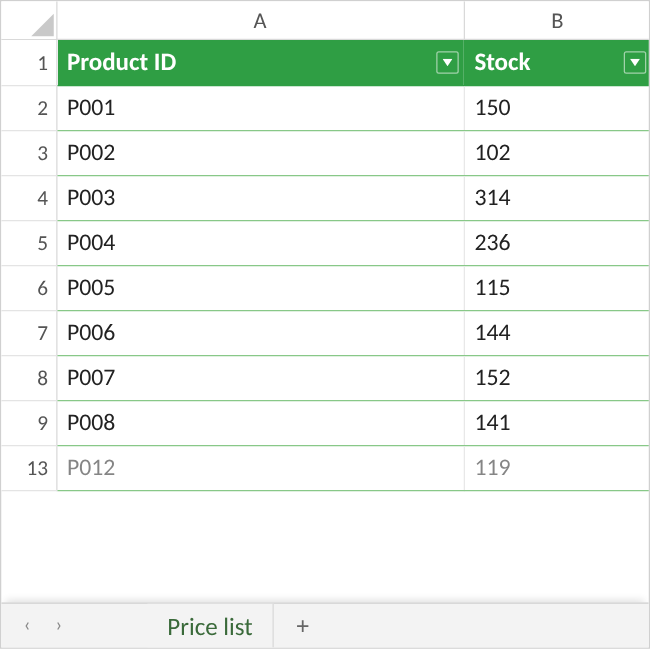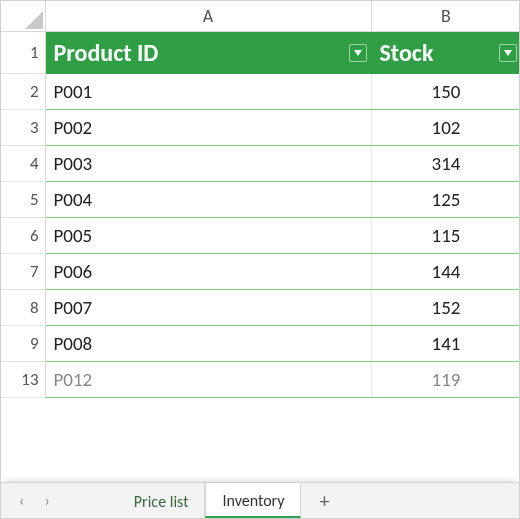--- a/index.html
+++ b/index.html
@@ -67,29 +67,29 @@
   col.colA    { width: 326px; }
   col.colB    { width: 150px; }
 
   td.cell {
     border-bottom: 1px solid #88c888;
     border-right: 1px solid #e8e8e8;
     padding: 6px 8px;
     height: 34px;
     font-size: 19px;
   }
-  td.cell.num { text-align: center; }
+  td.cell.num { text-align: left; }
   td.cell.last-col { border-right: 1px solid #2f9e44; }
 
   
   td.th {
     background: #2f9e44;
     color: #fff;
     font-weight: 700;
-    font-size: 24px;
+    font-size: 20px;
     padding: 6px 8px;
     border-right: 1px solid #2f9e44;
     border-bottom: 1px solid #2f9e44;
     position: relative;
   }
   .filter-btn {
     position: absolute;
     right: 4px;
     top: 50%;
     transform: translateY(-50%);
@@ -122,21 +122,21 @@
     display: flex;
     align-items: center;
     gap: 20px;
     padding: 0 18px;
     color: #888;
     font-size: 16px;
   }
   .navarrows span { cursor: default; }
   .tab {
     padding: 8px 16px 6px 16px;
-    font-size: 16px;
+    font-size: 20px;
     color: #333;
     border-right: 1px solid #d9d9d9;
     display: flex;
     align-items: center;
   }
   .tab.inactive { background: #f3f3f3;  color:#3a6a3a;}
   .tab.active {
     background: #fff;
     border-top: 1px solid #d0d0d0;
     border-left: 1px solid #d0d0d0;
@@ -207,21 +207,21 @@
     <td class="cell num last-col">102</td>
   </tr>
   <tr>
     <td class="rowhdr">4</td>
     <td class="cell">P003</td>
     <td class="cell num last-col">314</td>
   </tr>
   <tr>
     <td class="rowhdr">5</td>
     <td class="cell">P004</td>
-    <td class="cell num last-col">125</td>
+    <td class="cell num last-col">236</td>
   </tr>
   <tr>
     <td class="rowhdr">6</td>
     <td class="cell">P005</td>
     <td class="cell num last-col">115</td>
   </tr>
   <tr>
     <td class="rowhdr">7</td>
     <td class="cell">P006</td>
     <td class="cell num last-col">144</td>
@@ -245,15 +245,14 @@
     </table>
 </div>
 
 <div class="tabstrip">
   <div class="navarrows">
     <span>‹</span>
     <span>›</span>
   </div>
   <div style="flex:0 0 50px"></div>
   <div class="tab inactive">Price list</div>
-  <div class="tab active">Inventory</div>
   <div class="addtab">+</div>
 </div>
 
 </body></html>

